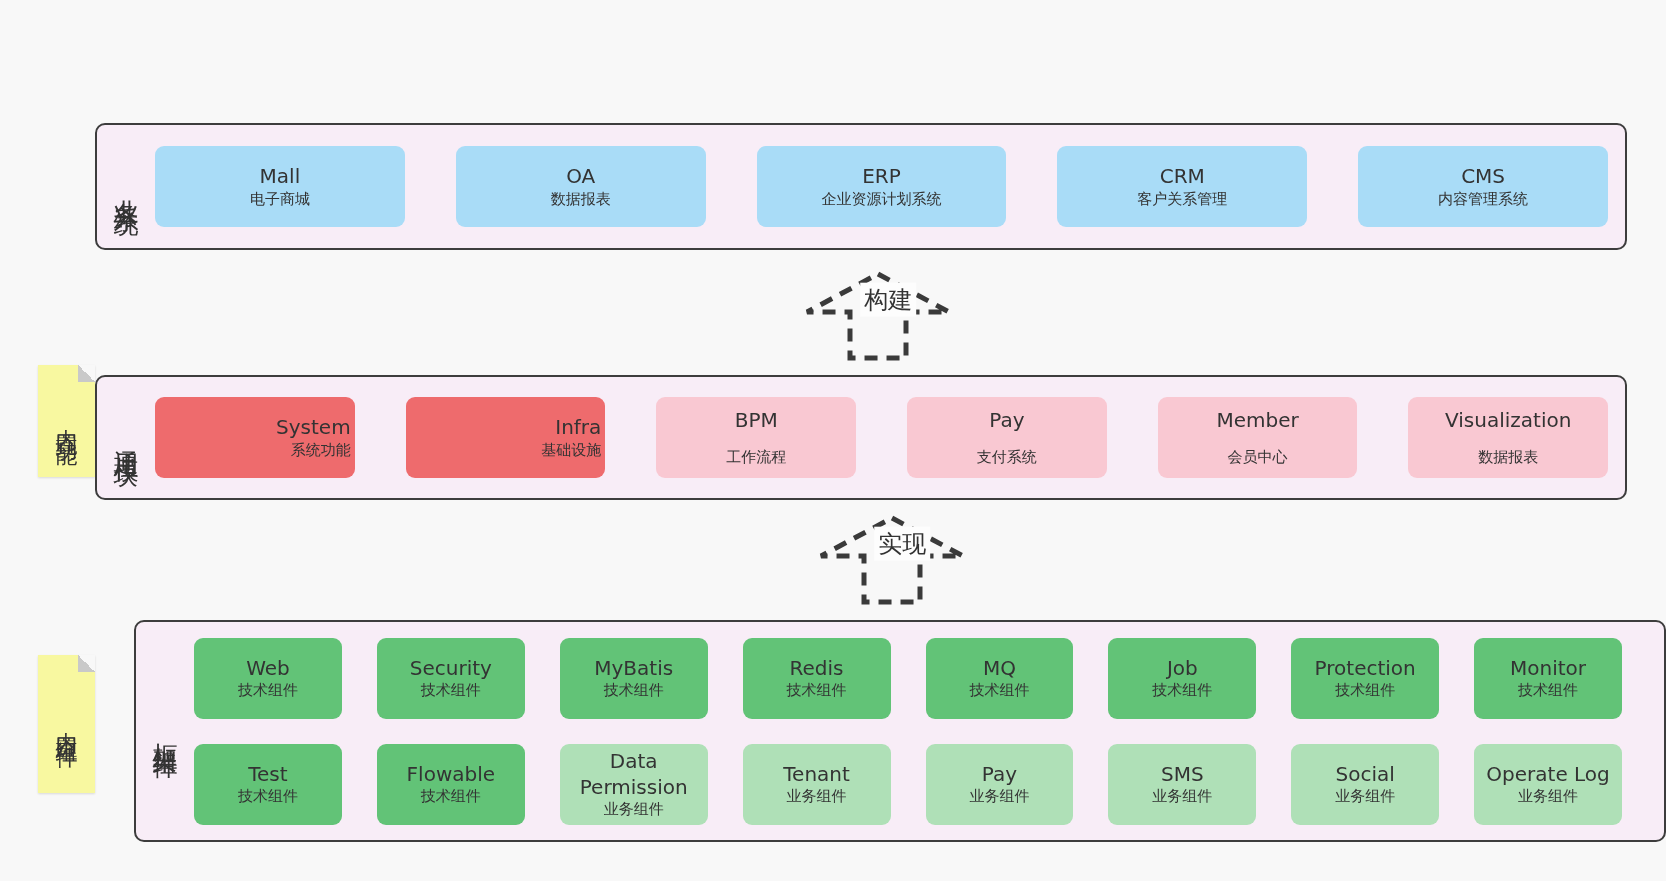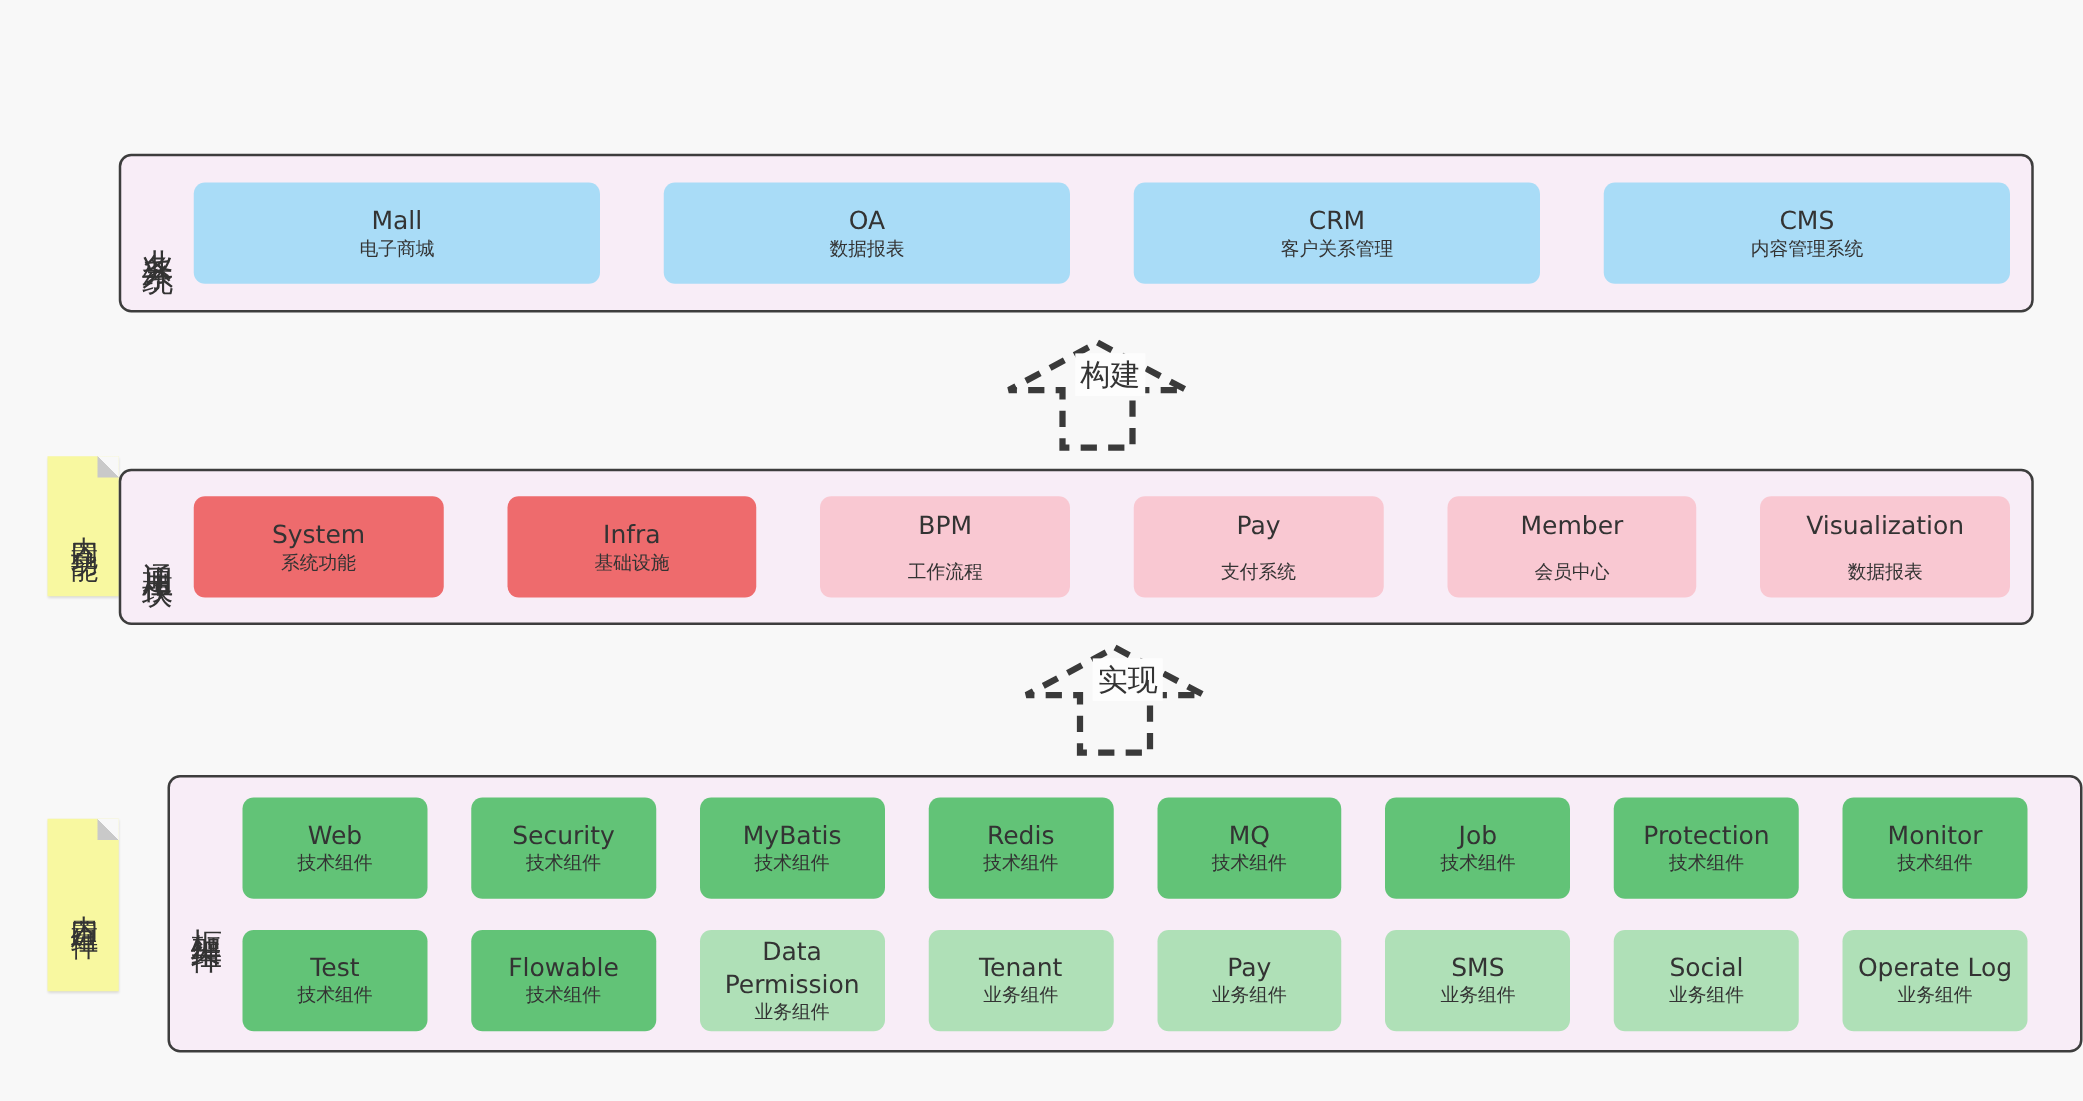--- a/index.html
+++ b/index.html
@@ -34,21 +34,21 @@
   .row{display:flex;gap:51px;}
   .band-2 .row{gap:35px;}
   .box{
     flex:1;height:81px;border-radius:9px;
     display:flex;flex-direction:column;align-items:center;justify-content:center;
     text-align:center;line-height:1.26;padding:0 4px;box-sizing:border-box;
   }
   .box .t{font-size:20px;}
   .box .s{font-size:15px;}
   .v-blue{background:var(--blue,#a9dcf7);text-align:center;}
-  .v-red{background:var(--red,#ee6b6d);}
+  .v-red{background:var(--red,#ee6b6d);align-items:flex-end;}
   .v-pink{background:var(--pink,#f9c8d2);gap:14px;}
   .v-green{background:var(--green,#62c377);}
   .v-lightgreen{background:var(--light-green,#afe0b7);}
   .sticky{
     position:absolute;width:57px;background:var(--sticky,#f8f8a0);
     display:flex;align-items:center;justify-content:center;
     box-shadow:0 1px 2px rgba(0,0,0,0.12);
   }
   .sticky-1{left:38px;top:365px;height:112px;}
   .sticky-2{left:38px;top:655px;height:138px;}
@@ -82,20 +82,24 @@
       <div class="row">
         <div class="box v-blue">
           <div class="t">Mall</div>
           <div class="s">电子商城</div>
         </div>
         <div class="box v-blue">
           <div class="t">OA</div>
           <div class="s">数据报表</div>
         </div>
         <div class="box v-blue">
+          <div class="t">ERP</div>
+          <div class="s">企业资源计划系统</div>
+        </div>
+        <div class="box v-blue">
           <div class="t">CRM</div>
           <div class="s">客户关系管理</div>
         </div>
         <div class="box v-blue">
           <div class="t">CMS</div>
           <div class="s">内容管理系统</div>
         </div>
       </div>
     </div>
 </section>

